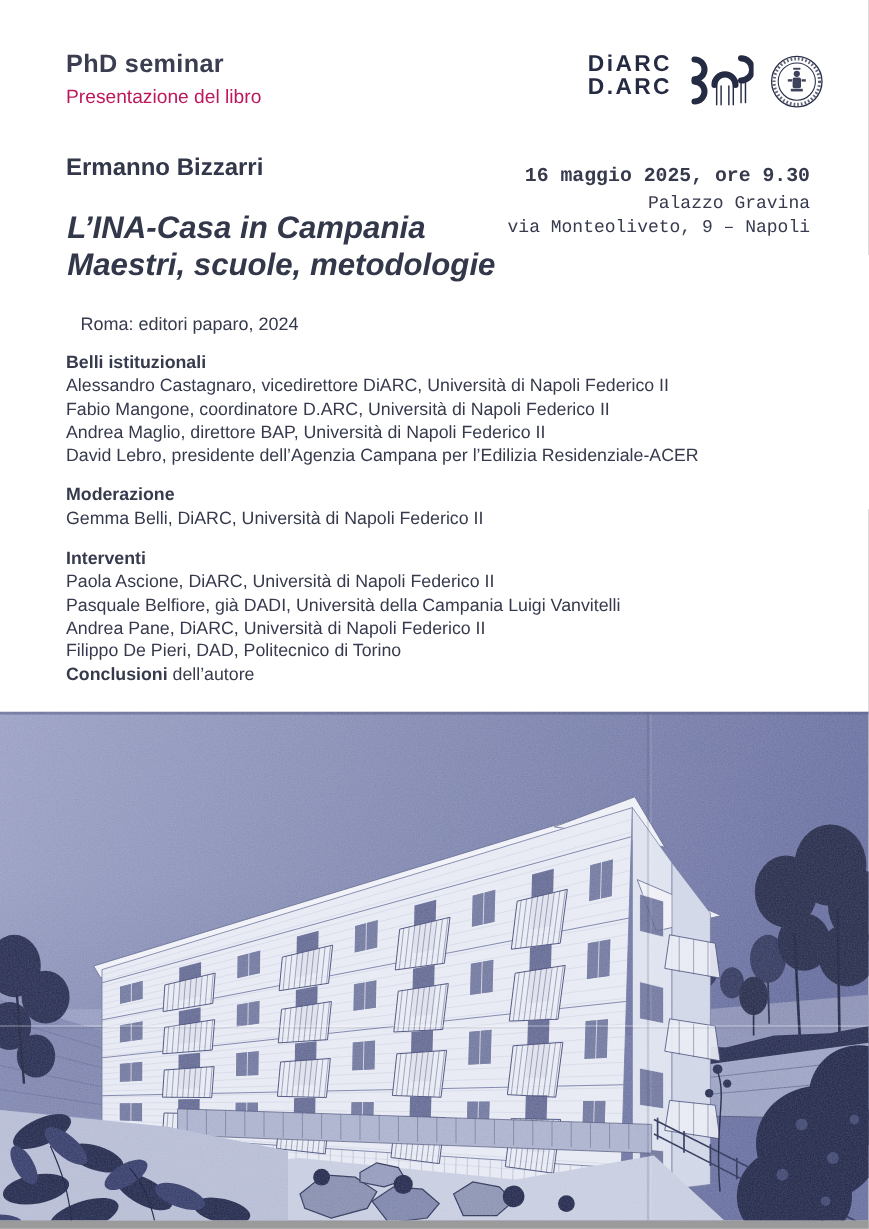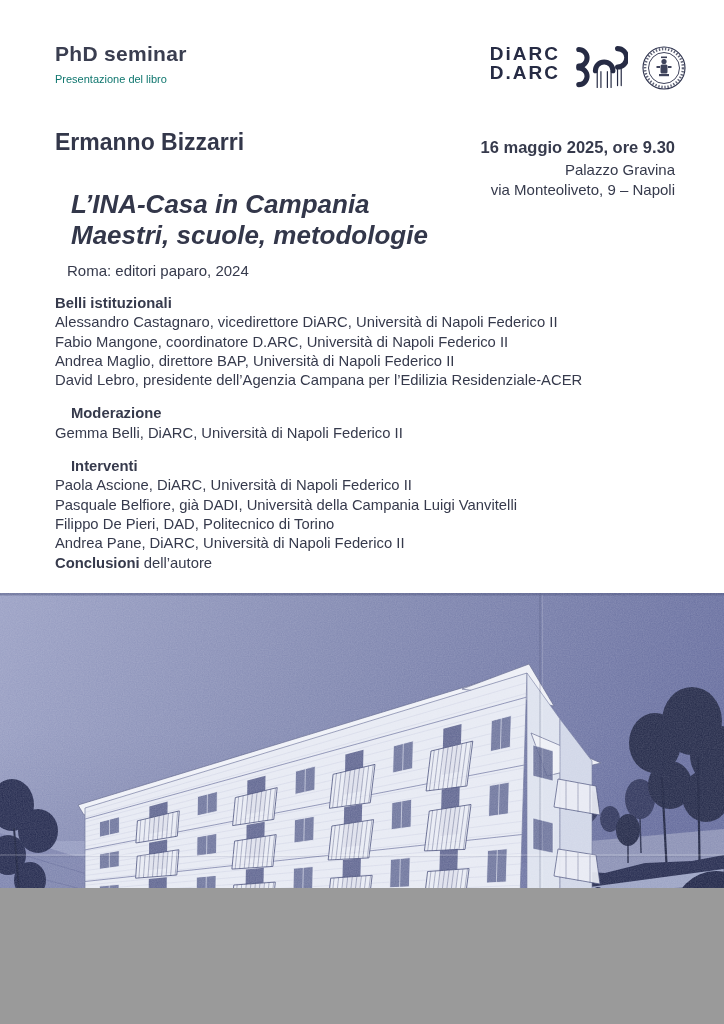--- a/index.html
+++ b/index.html
@@ -1,39 +1,39 @@
 <!DOCTYPE html>
 <html><head>
 <meta charset="utf-8">
 <style>
   html,body{margin:0;padding:0;background:#9a9a9a;}
   .poster{
-    position:relative;width:724px;height:888px;margin:0 auto;
+    position:relative;width:724px;height:1017px;margin:0 auto;
     background:#ffffff;overflow:hidden;
     font-family:"Liberation Sans","DejaVu Sans",sans-serif;
     color:#363a4c;
   }
   
   .hdr-left{position:absolute;left:55px;top:42px;}
   .series{font-size:21px;font-weight:600;letter-spacing:.3px;color:#3a3e50;margin:0;}
-  .subtitle{font-size:11px;margin:7px 0 0 0;color:#0f766e;}
+  .subtitle{font-size:16px;margin:7px 0 0 0;color:#be185d;}
   .logos{position:absolute;right:36px;top:44px;display:flex;align-items:flex-start;gap:12px;color:#262b44;}
   .diarc-logo{font-weight:800;font-size:19px;line-height:19px;letter-spacing:2px;color:#262b44;
     font-family:"Liberation Sans",sans-serif;}
   
-  .author{position:absolute;left:55px;top:129px;font-size:23px;font-weight:700;margin:0;color:#33374a;}
-  .event{position:absolute;right:49px;top:137px;text-align:right;line-height:20.5px;}
+  .author{position:absolute;left:55px;top:129px;font-size:20px;font-weight:700;margin:0;color:#33374a;}
+  .event{position:absolute;right:49px;top:137px;text-align:right;line-height:20.5px;font-family:Liberation Mono, monospace;}
   .event .dt{font-size:16.5px;font-weight:700;margin:0 0 2px 0;}
   .event p{font-size:15px;margin:0;}
   .booktitle{position:absolute;left:55px;top:173px;font-style:italic;font-weight:700;
-    font-size:26px;line-height:31px;margin:16px;color:#33374a;}
+    font-size:26px;line-height:31px;margin:1px;color:#33374a;}
   .publisher{position:absolute;left:55px;top:250px;font-size:15px;margin:12px;}
   .sections{position:absolute;left:55px;top:294px;width:630px;font-size:14.8px;line-height:19.3px;}
   .sec-head{font-weight:700;margin:0;}
-  .sections .gap{margin-top:14px;margin-left:16px;}
+  .sections .gap{margin-top:14px;}
   .sections p{margin:0;}
   .concl{margin-top:14px;}
   .concl .b{font-weight:700;text-align:right;}
   
   .art-wrap{position:absolute;left:0;top:593px;width:724px;height:431px;}
   .art-wrap svg{display:block;}
 </style>
 </head>
 <body>
 
@@ -102,22 +102,22 @@
     <p>Fabio Mangone, coordinatore D.ARC, Università di Napoli Federico II</p>
     <p>Andrea Maglio, direttore BAP, Università di Napoli Federico II</p>
     <p>David Lebro, presidente dell’Agenzia Campana per l’Edilizia Residenziale-ACER</p>
 
     <p class="sec-head gap">Moderazione</p>
     <p>Gemma Belli, DiARC, Università di Napoli Federico II</p>
 
     <p class="sec-head gap">Interventi</p>
     <p>Paola Ascione, DiARC, Università di Napoli Federico II</p>
     <p>Pasquale Belfiore, già DADI, Università della Campania Luigi Vanvitelli</p>
+    <p>Andrea Pane, DiARC, Università di Napoli Federico II</p>
     <p>Filippo De Pieri, DAD, Politecnico di Torino</p>
-    <p>Andrea Pane, DiARC, Università di Napoli Federico II</p>
 
     <p class="concl"><span class="b">Conclusioni</span><span> dell’autore</span></p>
   </div>
 
   <div class="art-wrap">
     <svg id="art" width="724" height="431" viewBox="0 0 724 431">
       <defs>
         <linearGradient id="skyG" x1="0" y1="0" x2="1" y2="0.25">
           <stop offset="0" stop-color="#9aa0c4"></stop>
           <stop offset="0.45" stop-color="#8289b1"></stop>

